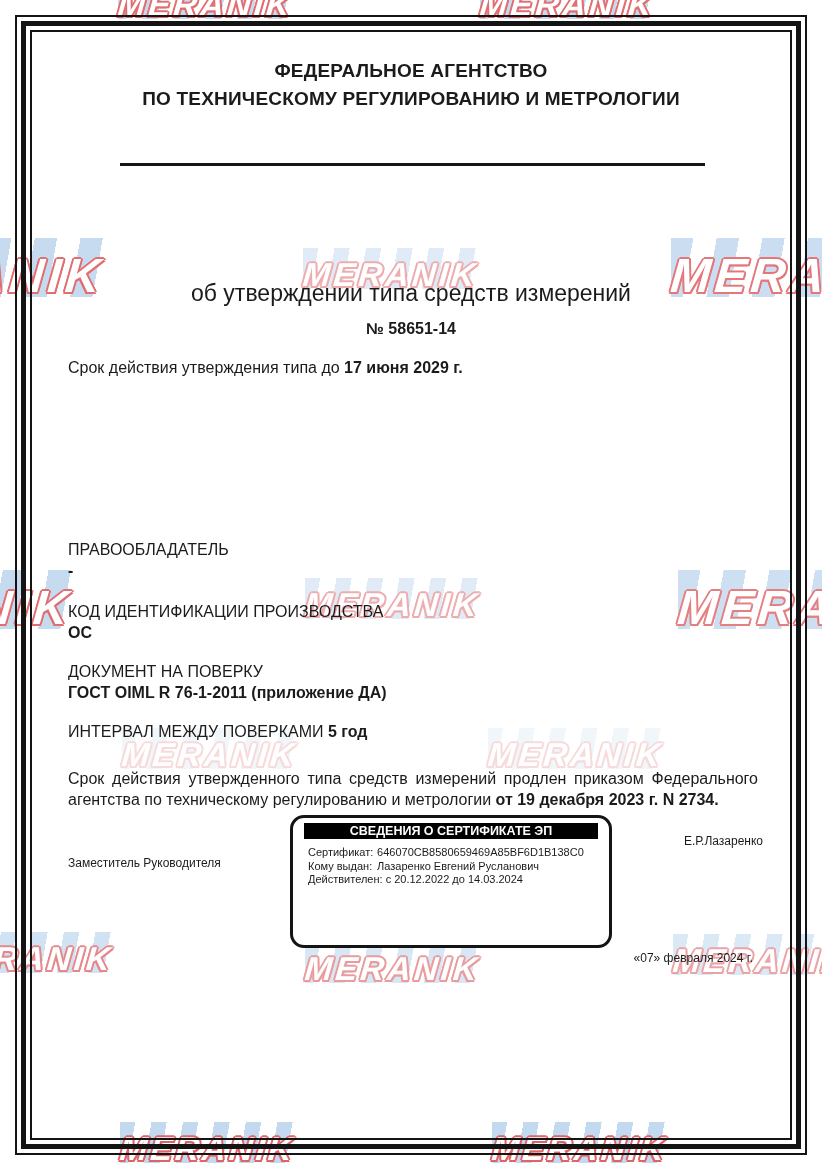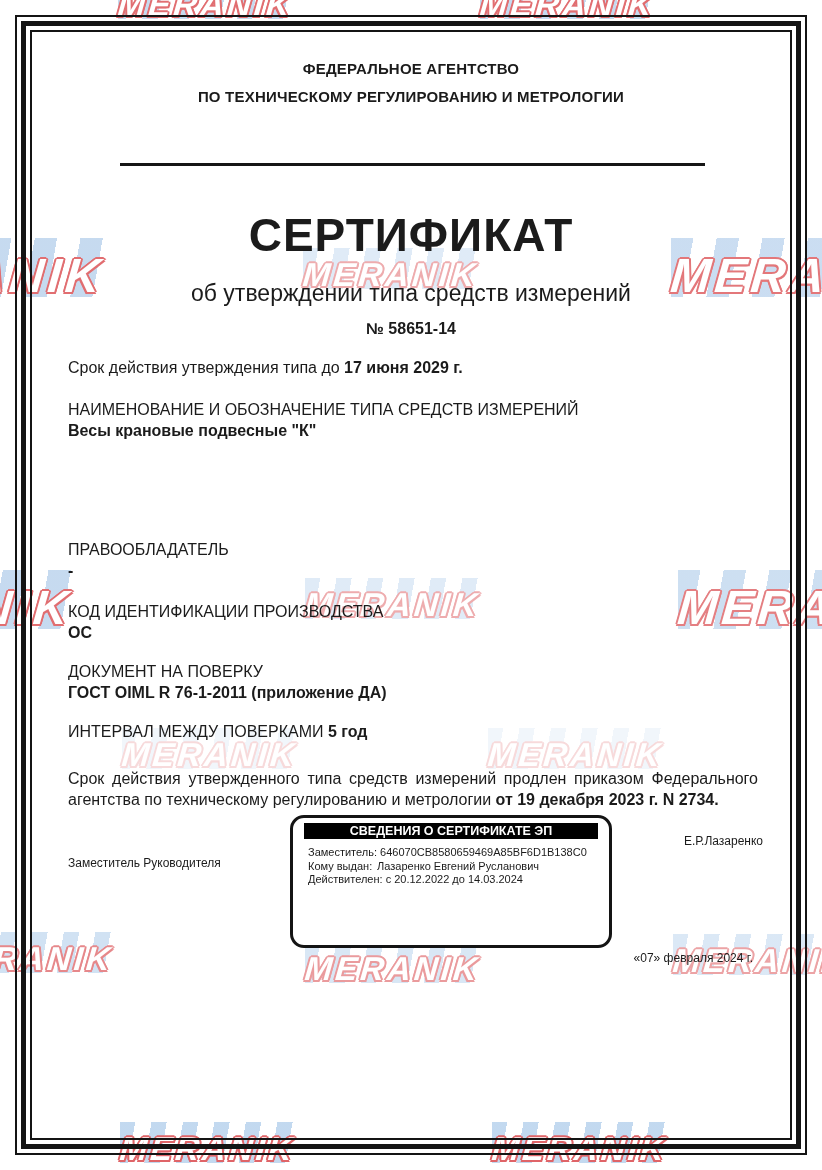--- a/index.html
+++ b/index.html
@@ -31,21 +31,21 @@
   .wm-sm .t{font-size:33px;letter-spacing:3px;}
   .wm-sm .s{top:-8px;bottom:5px;left:0;right:-4px;
     background:repeating-linear-gradient(100deg,rgba(167,199,232,.8) 0 15px,transparent 15px 31px);}
   .wm-lg .t{font-size:48px;letter-spacing:4px;}
   .wm-lg .s{top:-10px;bottom:6px;left:0;right:-6px;
     background:repeating-linear-gradient(100deg,rgba(167,199,232,.8) 0 22px,transparent 22px 45px);}
   
   .content{position:absolute;inset:0;z-index:3;}
   .abs{position:absolute;}
   .center{left:0;right:0;text-align:center;}
-  .hdr{font-weight:bold;font-size:15px;letter-spacing:.2px;}
+  .hdr{font-weight:bold;font-size:19px;letter-spacing:.2px;}
   .divider{left:120px;width:585px;height:3px;background:#161616;}
   .doc-title{font-weight:bold;font-size:46px;letter-spacing:1px;}
   .doc-sub{font-size:23px;}
   .doc-num{font-weight:bold;font-size:16px;}
   .body-line{left:68px;right:64px;font-size:16px;line-height:21px;margin-top:11px;}
   .lbl{font-weight:normal;}
   .val{font-weight:bold;}
   .just{text-align:justify;}
   
   .stamp{
@@ -89,33 +89,28 @@
   <div class="frame frame-mid"></div>
   <div class="frame frame-inner"></div>
 
   <div class="content">
 
     <div class="abs center hdr" style="top:60px">ФЕДЕРАЛЬНОЕ АГЕНТСТВО</div>
     <div class="abs center hdr" style="top:88px">ПО ТЕХНИЧЕСКОМУ РЕГУЛИРОВАНИЮ И МЕТРОЛОГИИ</div>
 
     <div class="abs divider" style="top:163px"></div>
 
-    <div class="abs center doc-title" style="top:208px">СЕРТИФИКАТ</div>
     <div class="abs center doc-sub" style="top:280px">об утверждении типа средств измерений</div>
     <div class="abs center doc-num" style="top:320px">№ 58651-14</div>
 
     <div class="abs body-line" style="top:346px">
       <span class="lbl">Срок действия утверждения типа до</span>
       <span class="val">17 июня 2029 г.</span>
     </div>
 
-    <div class="abs body-line" style="top:388px">
-      <div class="lbl">НАИМЕНОВАНИЕ И ОБОЗНАЧЕНИЕ ТИПА СРЕДСТВ ИЗМЕРЕНИЙ</div>
-      <div class="val">Весы крановые подвесные "К"</div>
-    </div>
 
 
     <div class="abs body-line" style="top:528px">
       <div class="lbl">ПРАВООБЛАДАТЕЛЬ</div>
       <div class="val">-</div>
     </div>
 
     <div class="abs body-line" style="top:590px">
       <div class="lbl">КОД ИДЕНТИФИКАЦИИ ПРОИЗВОДСТВА</div>
       <div class="val">ОС</div>
@@ -133,21 +128,21 @@
 
     <div class="abs body-line just" style="top:757px">
       <span class="lbl">Срок действия утвержденного типа средств измерений продлен приказом Федерального агентства по техническому регулированию и метрологии</span>
       <span class="val">от 19 декабря 2023 г. N 2734.</span>
     </div>
 
     <div class="abs stamp">
       <div class="stamp-bar">СВЕДЕНИЯ О СЕРТИФИКАТЕ ЭП</div>
       <div class="stamp-rows">
         <div>
-          <span class="rl">Заместитель:</span>
+          <span class="rl">Сертификат:</span>
           <span>646070CB8580659469A85BF6D1B138C0</span>
         </div>
         <div>
           <span class="rl">Кому выдан:</span>
           <span>Лазаренко Евгений Русланович</span>
         </div>
         <div>
           <span class="rl">Действителен:</span>
           <span>с 20.12.2022 до 14.03.2024</span>
         </div>

